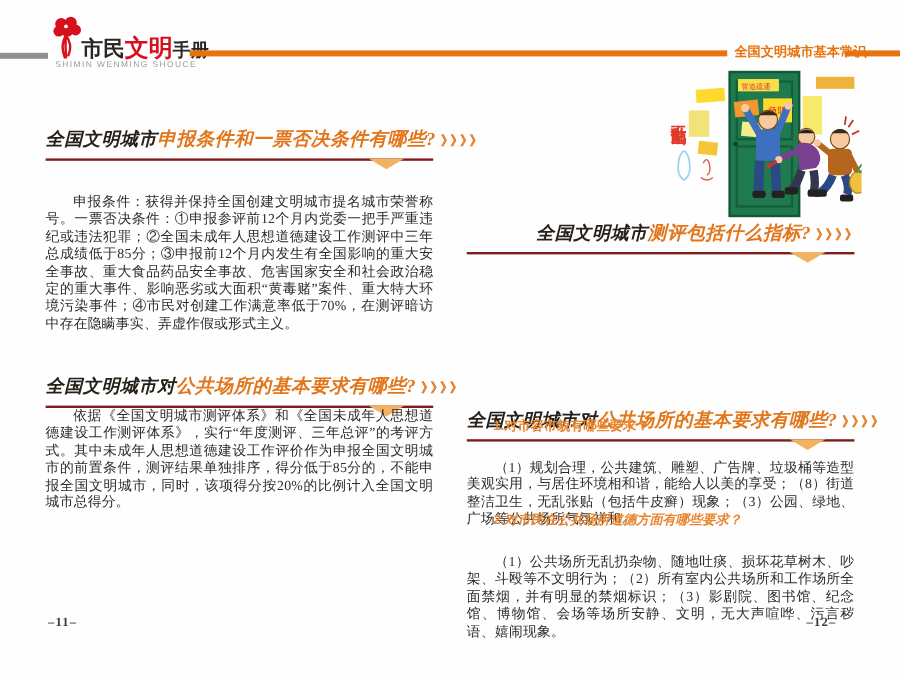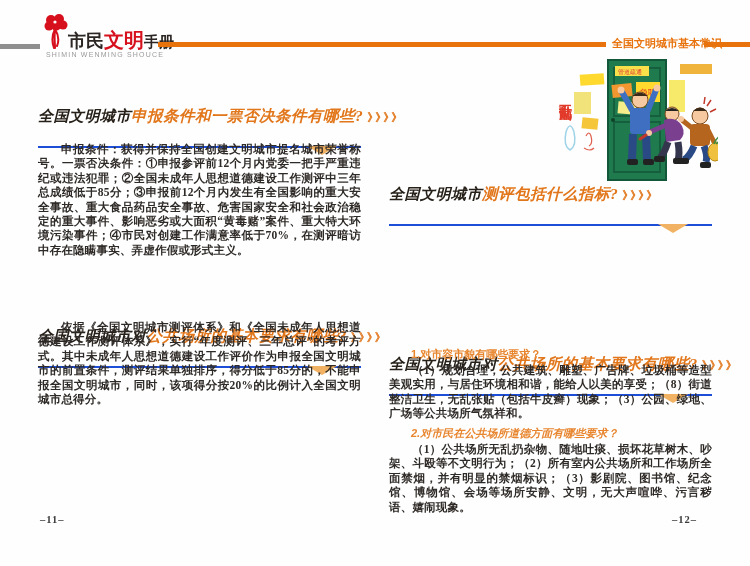--- a/index.html
+++ b/index.html
@@ -19,29 +19,29 @@
   .section-label { position:absolute; left:612px; top:36px; font-family:"Liberation Sans",sans-serif; font-size:11px; font-weight:bold; color:#e8720c; white-space:nowrap; }
   .orange-bar-right { position:absolute; left:704px; top:42px; width:46px; height:5px; background:#e8720c; }
 
   
   .col { position:absolute; width:323px; }
   .col-left  { left:38px;  top:106px; height:420px; }
   .col-right { left:389px; top:106px; height:420px; }
   .block { position:absolute; left:0; width:100%; }
 
   
-  .heading { border-bottom:2px solid #1d4ed8; padding-bottom:19px; position:relative; white-space:nowrap; }
+  .heading { border-bottom:2px solid #7f1d1d; padding-bottom:5px; position:relative; white-space:nowrap; }
   .h-prefix   { font-weight:bold; font-style:italic; font-size:15px; color:#262019; letter-spacing:0.5px; }
   .h-highlight{ font-weight:bold; font-style:italic; font-size:15.5px; color:#e2761b; letter-spacing:0.5px; }
   .h-chevrons { font-size:11px; font-weight:bold; color:#e2761b; letter-spacing:-3px; margin-left:4px; }
   .heading .tri { position:absolute; right:24px; top:100%; width:0; height:0;
                   border-left:15px solid transparent; border-right:15px solid transparent; border-top:9px solid #f2b263; }
 
   
-  .body-para { font-size:11.5px; line-height:14.4px; color:#2e2a27; text-align:justify; text-indent:2em; font-weight:700; letter-spacing:0.2px; }
+  .body-para { font-size:11.5px; line-height:14.4px; color:#2e2a27; text-align:justify; text-indent:2em; font-weight:400; letter-spacing:0.2px;margin-top:20px; }
   .sub-head  { font-family:"Liberation Sans",sans-serif; font-size:11px; font-weight:bold; color:#e8862f; text-indent:2em; }
   .page-num  { position:absolute; font-size:10.5px; color:#3a3a3a; font-weight:bold; letter-spacing:1px; }
   .page-num-left  { left:40px;  top:514px; }
   .page-num-right { left:672px; top:514px; }
 
   
   .cartoon { position:absolute; left:552px; top:56px; width:166px; height:128px; }
   .cartoon-caption { position:absolute; left:556px; top:94px; writing-mode:vertical-rl; text-orientation:upright;
                      font-family:"Liberation Sans",sans-serif; font-size:13px; font-weight:bold; color:#e23a2a; letter-spacing:1px; }
 </style>
@@ -139,21 +139,21 @@
     <p class="block body-para" style="top:36px;">申报条件：获得并保持全国创建文明城市提名城市荣誉称号。一票否决条件：①申报参评前12个月内党委一把手严重违纪或违法犯罪；②全国未成年人思想道德建设工作测评中三年总成绩低于85分；③申报前12个月内发生有全国影响的重大安全事故、重大食品药品安全事故、危害国家安全和社会政治稳定的重大事件、影响恶劣或大面积“黄毒赌”案件、重大特大环境污染事件；④市民对创建工作满意率低于70%，在测评暗访中存在隐瞒事实、弄虚作假或形式主义。</p>
 
     <div class="block heading" style="top:178px;">
       <span class="h-prefix">全国文明城市对</span><span class="h-highlight">公共场所的基本要求有哪些?</span><span class="h-chevrons">》》》》</span>
       <span class="tri"></span>
     </div>
     <p class="block body-para" style="top:214px;">依据《全国文明城市测评体系》和《全国未成年人思想道德建设工作测评体系》，实行“年度测评、三年总评”的考评方式。其中未成年人思想道德建设工作评价作为申报全国文明城市的前置条件，测评结果单独排序，得分低于85分的，不能申报全国文明城市，同时，该项得分按20%的比例计入全国文明城市总得分。</p>
   </div>
 
   <div class="col col-right">
-    <div class="block heading" style="top:78px;">
+    <div class="block heading" style="top:78px;text-align:right;">
       <span class="h-prefix">全国文明城市</span><span class="h-highlight">测评包括什么指标?</span><span class="h-chevrons">》》》》</span>
       <span class="tri"></span>
     </div>
 
     <div class="block heading" style="top:206px;">
       <span class="h-prefix">全国文明城市对</span><span class="h-highlight">公共场所的基本要求有哪些?</span><span class="h-chevrons">》》》》</span>
       <span class="tri"></span>
     </div>
     <div class="block sub-head" style="top:241px;">1.对市容市貌有哪些要求？</div>
     <p class="block body-para" style="top:257px;">（1）规划合理，公共建筑、雕塑、广告牌、垃圾桶等造型美观实用，与居住环境相和谐，能给人以美的享受；（8）街道整洁卫生，无乱张贴（包括牛皮癣）现象；（3）公园、绿地、广场等公共场所气氛祥和。</p>

